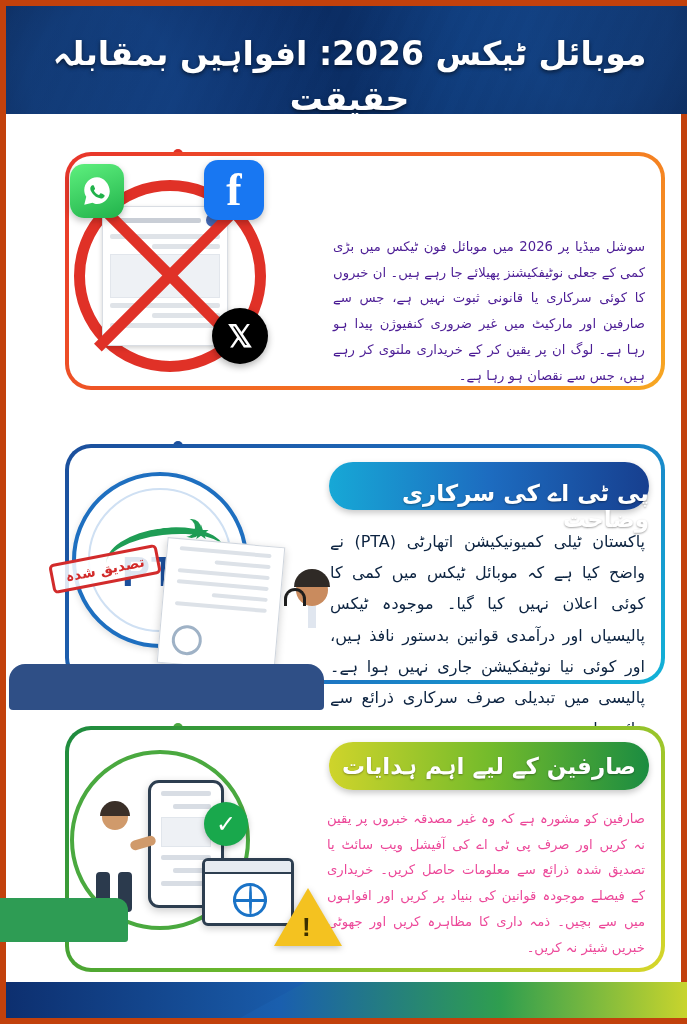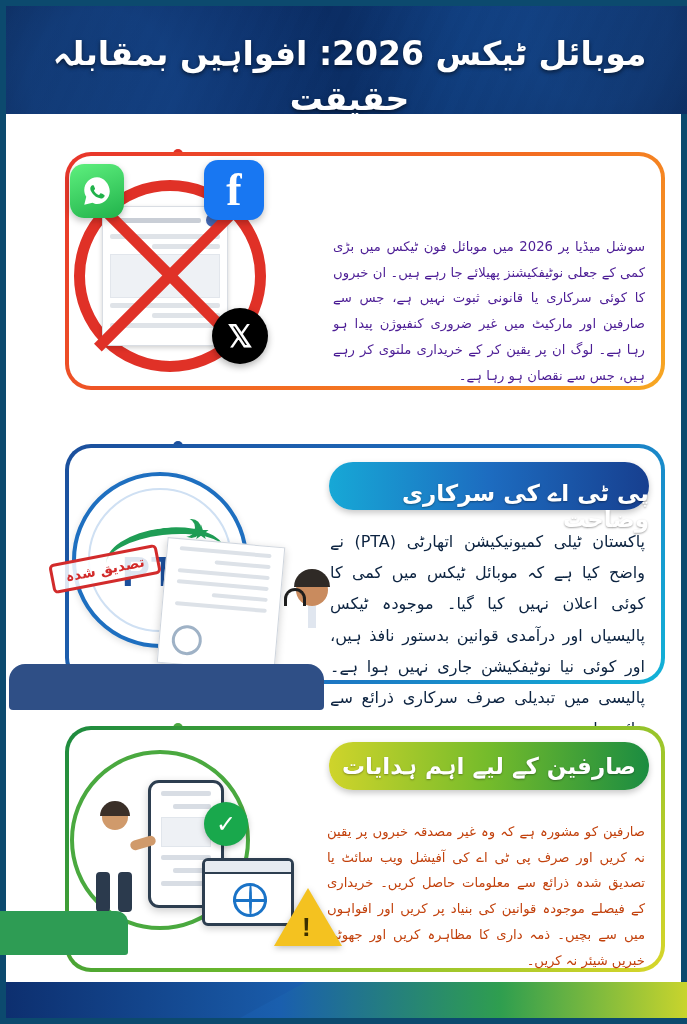--- a/index.html
+++ b/index.html
@@ -6,21 +6,21 @@
   html, body {
     width: 687px; height: 1024px;
     font-family: "DejaVu Sans", "Liberation Sans", sans-serif;
     background: #ffffff;
     overflow: hidden;
   }
   #page {
     position: relative;
     width: 687px; height: 1024px;
     background: #ffffff;
-    border: 6px solid #0c4a6e;
+    border: 6px solid #c2410c;
   }
 
   
   .header {
     position: absolute;
     top: 0; left: 0;
     width: 687px; height: 108px;
     background:
       linear-gradient(100deg, rgba(8,30,70,0.96) 0%, rgba(10,40,92,0.94) 35%, rgba(12,52,110,0.92) 65%, rgba(8,30,70,0.96) 100%),
       repeating-linear-gradient(115deg, #0b2a5e 0px, #0b2a5e 9px, #123a77 9px, #123a77 18px);
@@ -149,26 +149,25 @@
   }
   #sec3 .pill span {
     color: #fff; font-size: 23px; font-weight: bold;
     text-shadow: 0 1px 2px rgba(0,0,0,0.35);
     text-align: right;
   }
   #sec3 .body {
     position: absolute;
     top: 94px; right: 26px;
     width: 318px;
-    color: #c2410c;
+    color: #ec4899;
     font-size: 13.2px;
     line-height: 1.95;
     text-align: justify;
     direction: rtl;
-    margin-top: 13px;
   }
 
   
   .art { position: absolute; }
 
   
   #art1 { top: 20px; left: 26px; width: 260px; height: 230px; }
   .ban-circle {
     position: absolute;
     top: 22px; left: 20px;

